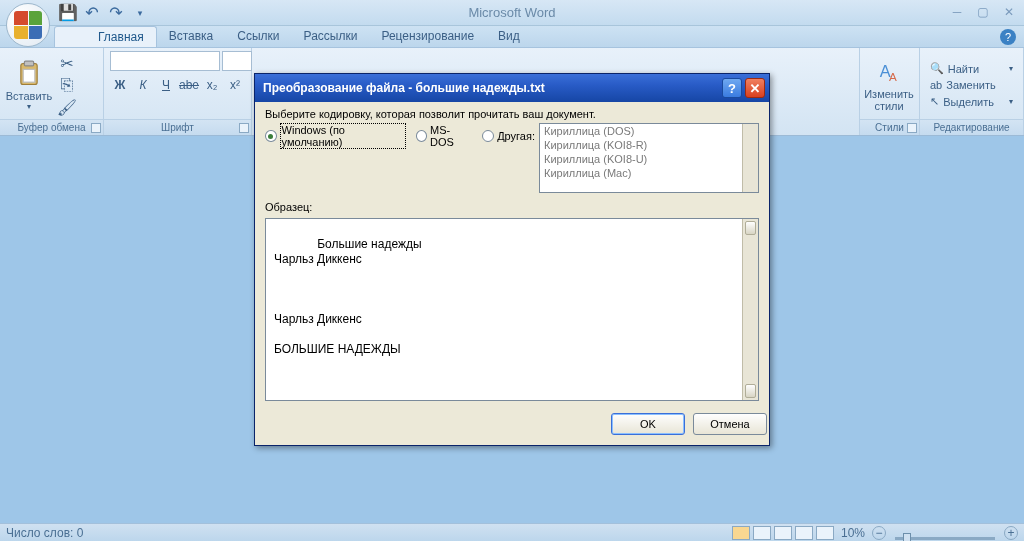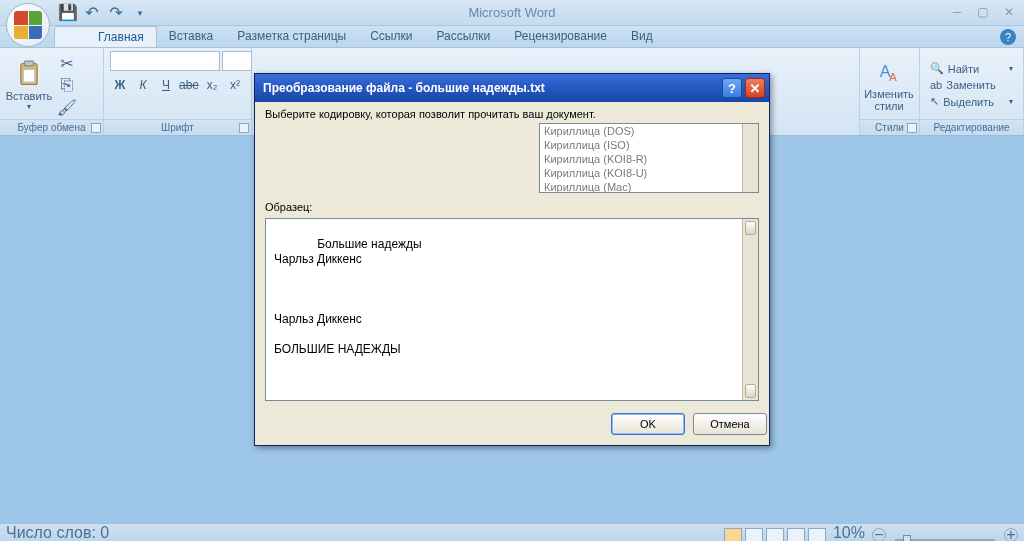--- a/index.html
+++ b/index.html
@@ -47,21 +47,21 @@
   .small-btn { width:22px; height:20px; display:flex; align-items:center; justify-content:center; cursor:pointer; color:#3b5f85; border-radius:2px; }
   .font-combo { height:20px; background:#fff; border:1px solid #a6bdd3; display:flex; align-items:center; padding:0 4px; font-size:11px; color:#888; cursor:text; }
   .fmt-btns { display:flex; gap:3px; }
   .fmt { width:20px; height:20px; display:flex; align-items:center; justify-content:center; font-size:12px; color:#3b5f85; cursor:pointer; border-radius:2px; }
   .edit-item { display:flex; align-items:center; gap:4px; font-size:11px; color:#3b5f85; cursor:pointer; padding:1px 4px; border-radius:2px; }
 
   
   .doc-area { background:#9ec6e8; height:387px; position:relative; }
 
   
-  .statusbar { height:18px; background:linear-gradient(#d0e1f1,#bcd6ec); border-top:1px solid #a3c0db; display:flex; align-items:center; font-size:16px; color:#4a6f93; padding:0 6px; justify-content:space-between; }
+  .statusbar { height:18px; background:linear-gradient(#d0e1f1,#bcd6ec); border-top:1px solid #a3c0db; display:flex; align-items:center; font-size:12px; color:#4a6f93; padding:0 6px; justify-content:space-between; }
   .status-right { display:flex; align-items:flex-end; gap:3px; }
   .view-btn { width:18px; height:14px; border:1px solid #8aa9c4; background:#eaf3fb; cursor:pointer; }
   .view-btn.active{background:#f9d791;}
   .zoom-track { width:100px; height:3px; background:#8aa9c4; position:relative; margin:0 6px; }
   .zoom-thumb { width:8px; height:10px; background:#d0e1f1; border:1px solid #6d8fab; position:absolute; left:8px; top:-4px; cursor:pointer; }
 
   
   .dialog { position:absolute; left:254px; top:73px; width:516px; height:373px; background:#ece9d8; border:1px solid #0a246a; box-shadow:2px 2px 6px rgba(0,0,0,.4); z-index:100; display:flex; flex-direction:column; }
   .dlg-title { height:26px; background:linear-gradient(#3a6fd8,#285bc6 40%,#1646a5); display:flex; align-items:center; padding:14px 4px; }
   .dlg-title-text { color:#fff; font-size:12px; font-weight:bold; flex:1; padding-left:4px; }
@@ -109,21 +109,20 @@
   <div class="win-controls">
     <div class="win-ctrl">─</div>
     <div class="win-ctrl">▢</div>
     <div class="win-ctrl">✕</div>
   </div>
 </div>
 
 <div class="tabs">
   <div class="tab active">Главная</div>
   <div class="tab">Вставка</div>
-  <div class="tab">Разметка страницы</div>
   <div class="tab">Ссылки</div>
   <div class="tab">Рассылки</div>
   <div class="tab">Рецензирование</div>
   <div class="tab">Вид</div>
   <div class="help-icon">?</div>
 </div>
 
 <div class="ribbon">
 
   <div class="group" style="width:104px;">
@@ -217,23 +216,36 @@
 
 <div class="dialog">
   <div class="dlg-title">
     <div class="dlg-title-text">Преобразование файла - большие надежды.txt</div>
     <div class="dlg-tbtn dlg-help">?</div>
     <div class="dlg-tbtn dlg-close">✕</div>
   </div>
   <div class="dlg-body">
     <div class="dlg-row">Выберите кодировку, которая позволит прочитать ваш документ.</div>
     <div class="radio-row">
+      <div class="radio-opts" style="flex:1;">
+        <div class="radio-opt active">
+          <div class="radio sel"></div>
+          <span class="lbl">Windows (по умолчанию)</span>
+        </div>
+        <div class="radio-opt">
+          <div class="radio"></div>
+          <span>MS-DOS</span>
+        </div>
+        <div class="radio-opt">
+          <div class="radio"></div>
+          <span>Другая:</span>
+        </div>
+      </div>
       <div class="enc-list">
         <div class="enc-item">Кириллица (DOS)</div>
-        <div class="enc-item">Кириллица (ISO)</div>
         <div class="enc-item">Кириллица (KOI8-R)</div>
         <div class="enc-item">Кириллица (KOI8-U)</div>
         <div class="enc-item">Кириллица (Mac)</div>
 
         <div class="enc-scroll"></div>
       </div>
     </div>
     <div class="dlg-row" style="margin-top:8px;">Образец:</div>
     <div class="preview-box">
       <span>Большие надежды

